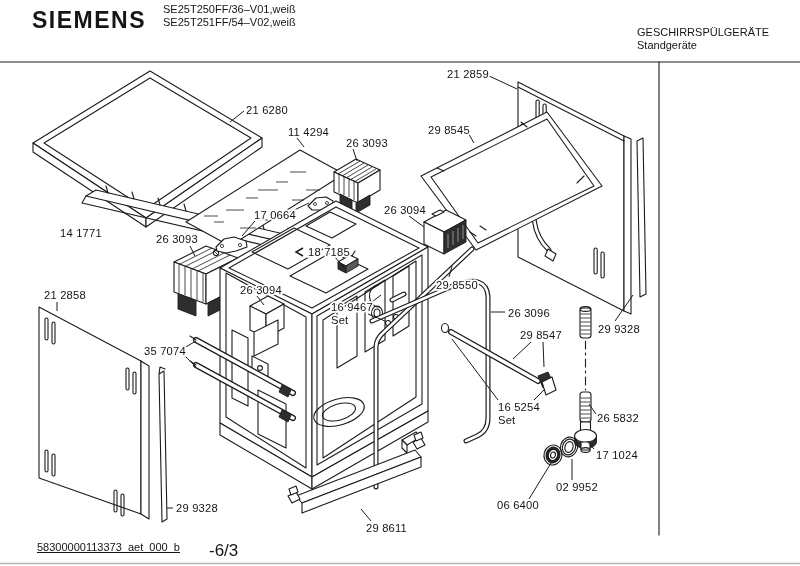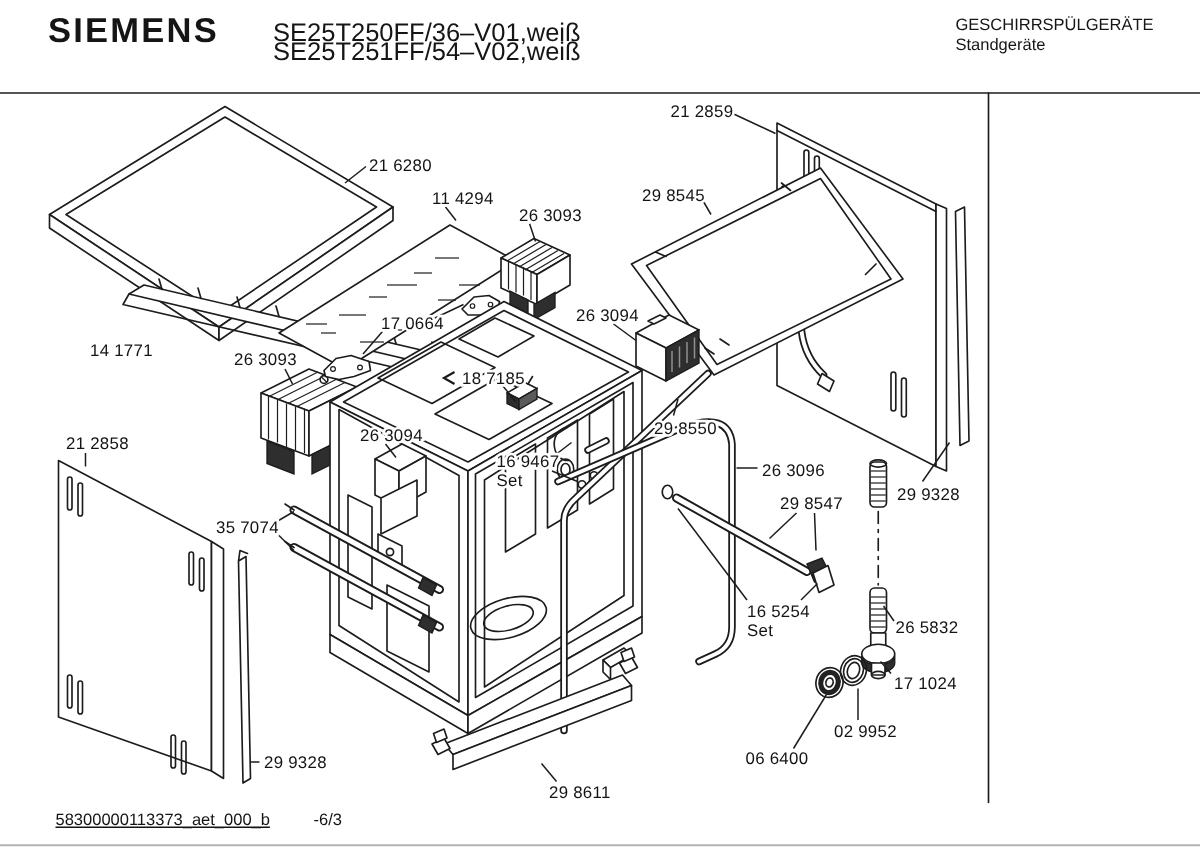--- a/index.html
+++ b/index.html
@@ -1,23 +1,23 @@
 <!DOCTYPE html>
 <html><head>
 <meta charset="utf-8">
 <style>
   html,body{margin:0;padding:0;background:#fff;}
   body{width:800px;height:566px;position:relative;overflow:hidden;
        font-family:"Liberation Sans",sans-serif;color:#151515;}
   .hdr-brand{position:absolute;left:32px;top:7px;font-size:23px;font-weight:bold;
              letter-spacing:1.5px;}
-  .hdr-models{position:absolute;left:163px;top:16px;font-size:17px;line-height:12.5px;margin-left:19px;}
-  .hdr-right{position:absolute;left:637px;top:11px;font-size:11px;line-height:13px;}
+  .hdr-models{position:absolute;left:163px;top:3px;font-size:11px;line-height:12.5px;}
+  .hdr-right{position:absolute;left:637px;top:26px;font-size:11px;line-height:13px;}
   .ftr-doc{position:absolute;left:37px;top:541px;font-size:11px;text-decoration:underline;}
-  .ftr-page{position:absolute;left:209px;top:541px;font-size:11px;}
+  .ftr-page{position:absolute;left:209px;top:541px;font-size:17px;}
   svg.diagram{position:absolute;left:0;top:0;}
   svg .ln{stroke:#1c1c1c;stroke-width:1.1;fill:none;stroke-linejoin:round;stroke-linecap:round;}
   svg .fw{stroke:#1c1c1c;stroke-width:1.1;fill:#fff;stroke-linejoin:round;}
   svg .thin{stroke:#1c1c1c;stroke-width:0.8;fill:none;}
   svg .tube-o{stroke:#1c1c1c;stroke-width:5;fill:none;stroke-linejoin:round;stroke-linecap:round;}
   svg .tube-i{stroke:#fff;stroke-width:2.6;fill:none;stroke-linejoin:round;stroke-linecap:round;}
   svg .rail-o{stroke:#1c1c1c;stroke-width:6;fill:none;stroke-linecap:round;}
   svg .rail-i{stroke:#fff;stroke-width:3.4;fill:none;stroke-linecap:round;}
   svg .dark{fill:#2e2e2e;stroke:#1c1c1c;stroke-width:0.9;}
   svg .leader{stroke:#1c1c1c;stroke-width:1;fill:none;}

